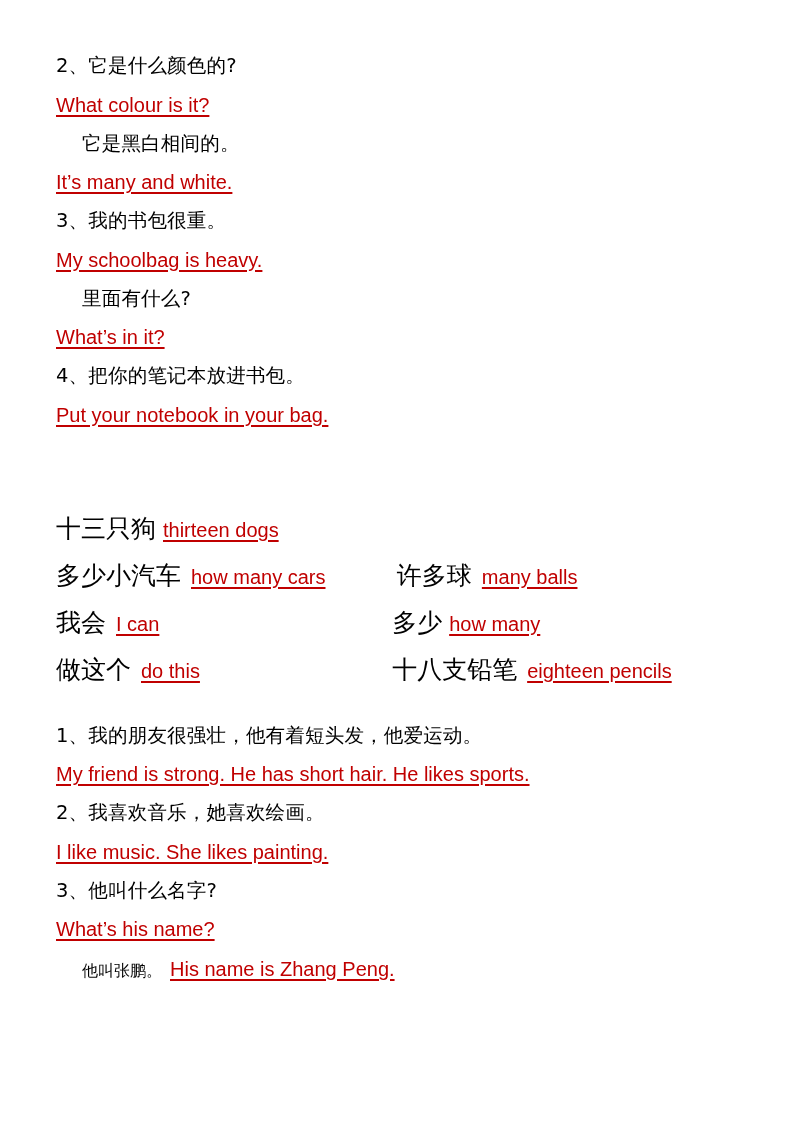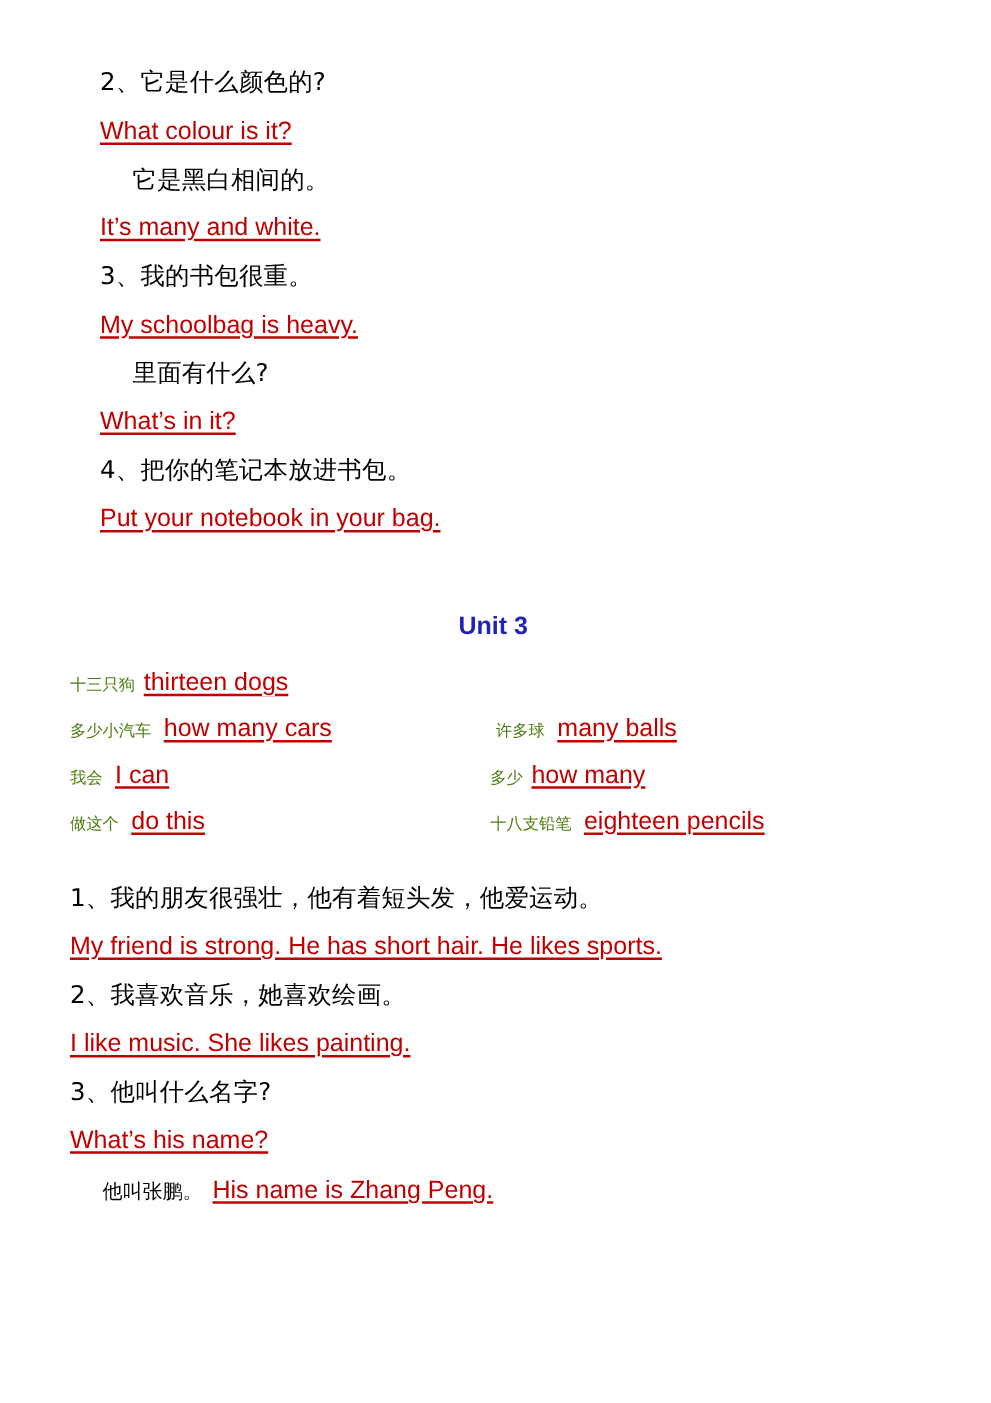--- a/index.html
+++ b/index.html
@@ -35,21 +35,21 @@
   .cn-indent {
     padding-left: 26px;
   }
   .en {
     font-family: "Liberation Sans", sans-serif;
     font-size: 20px;
     color: #c00000;
     text-decoration: underline;
     text-underline-offset: 3px;
   }
-  .block-1 .line { margin-bottom: 19px; margin-left: 24px; }
+  .block-1 .line { margin-bottom: 19px; }
 
   .unit-title {
     text-align: center;
     font-family: "Liberation Sans", sans-serif;
     font-size: 20px;
     font-weight: bold;
     color: #2222bb;
     margin: 0;
   }
   .vocab {
@@ -60,22 +60,22 @@
     margin-bottom: 14px;
   }
   .vocab-col {
     display: flex;
     align-items: baseline;
   }
   .vocab-col.left { width: 355px; }
   .vocab-col.right { width: 360px; }
   .v-cn {
     font-family: Liberation Mono, monospace;
-    font-size: 13px;
-    color: #4d7c0f;
+    font-size: 25px;
+    color: #000000;
     white-space: nowrap;
   }
   .v-en {
     font-family: "Liberation Sans", sans-serif;
     font-size: 20px;
     color: #c00000;
     text-decoration: underline;
     text-underline-offset: 3px;
     margin-left: 10px;
     white-space: nowrap;
@@ -116,21 +116,20 @@
     <p class="line cn">3、我的书包很重。</p>
     <p class="line en">My schoolbag is heavy.</p>
     <p class="line cn cn-indent">里面有什么?</p>
     <p class="line en">What’s in it?   </p>
     <p class="line cn">4、把你的笔记本放进书包。</p>
     <p class="line en">Put your notebook in your bag.</p>
   </div>
 
   <div style="height:46px"></div>
 
-  <p class="unit-title">Unit 3</p>
 
   <div class="vocab">
     <div class="vocab-row">
       <div class="vocab-col left">
         <span class="v-cn">十三只狗</span>
         <span class="v-en gap2">thirteen dogs</span>
       </div>
     </div>
     <div class="vocab-row">
       <div class="vocab-col right">

